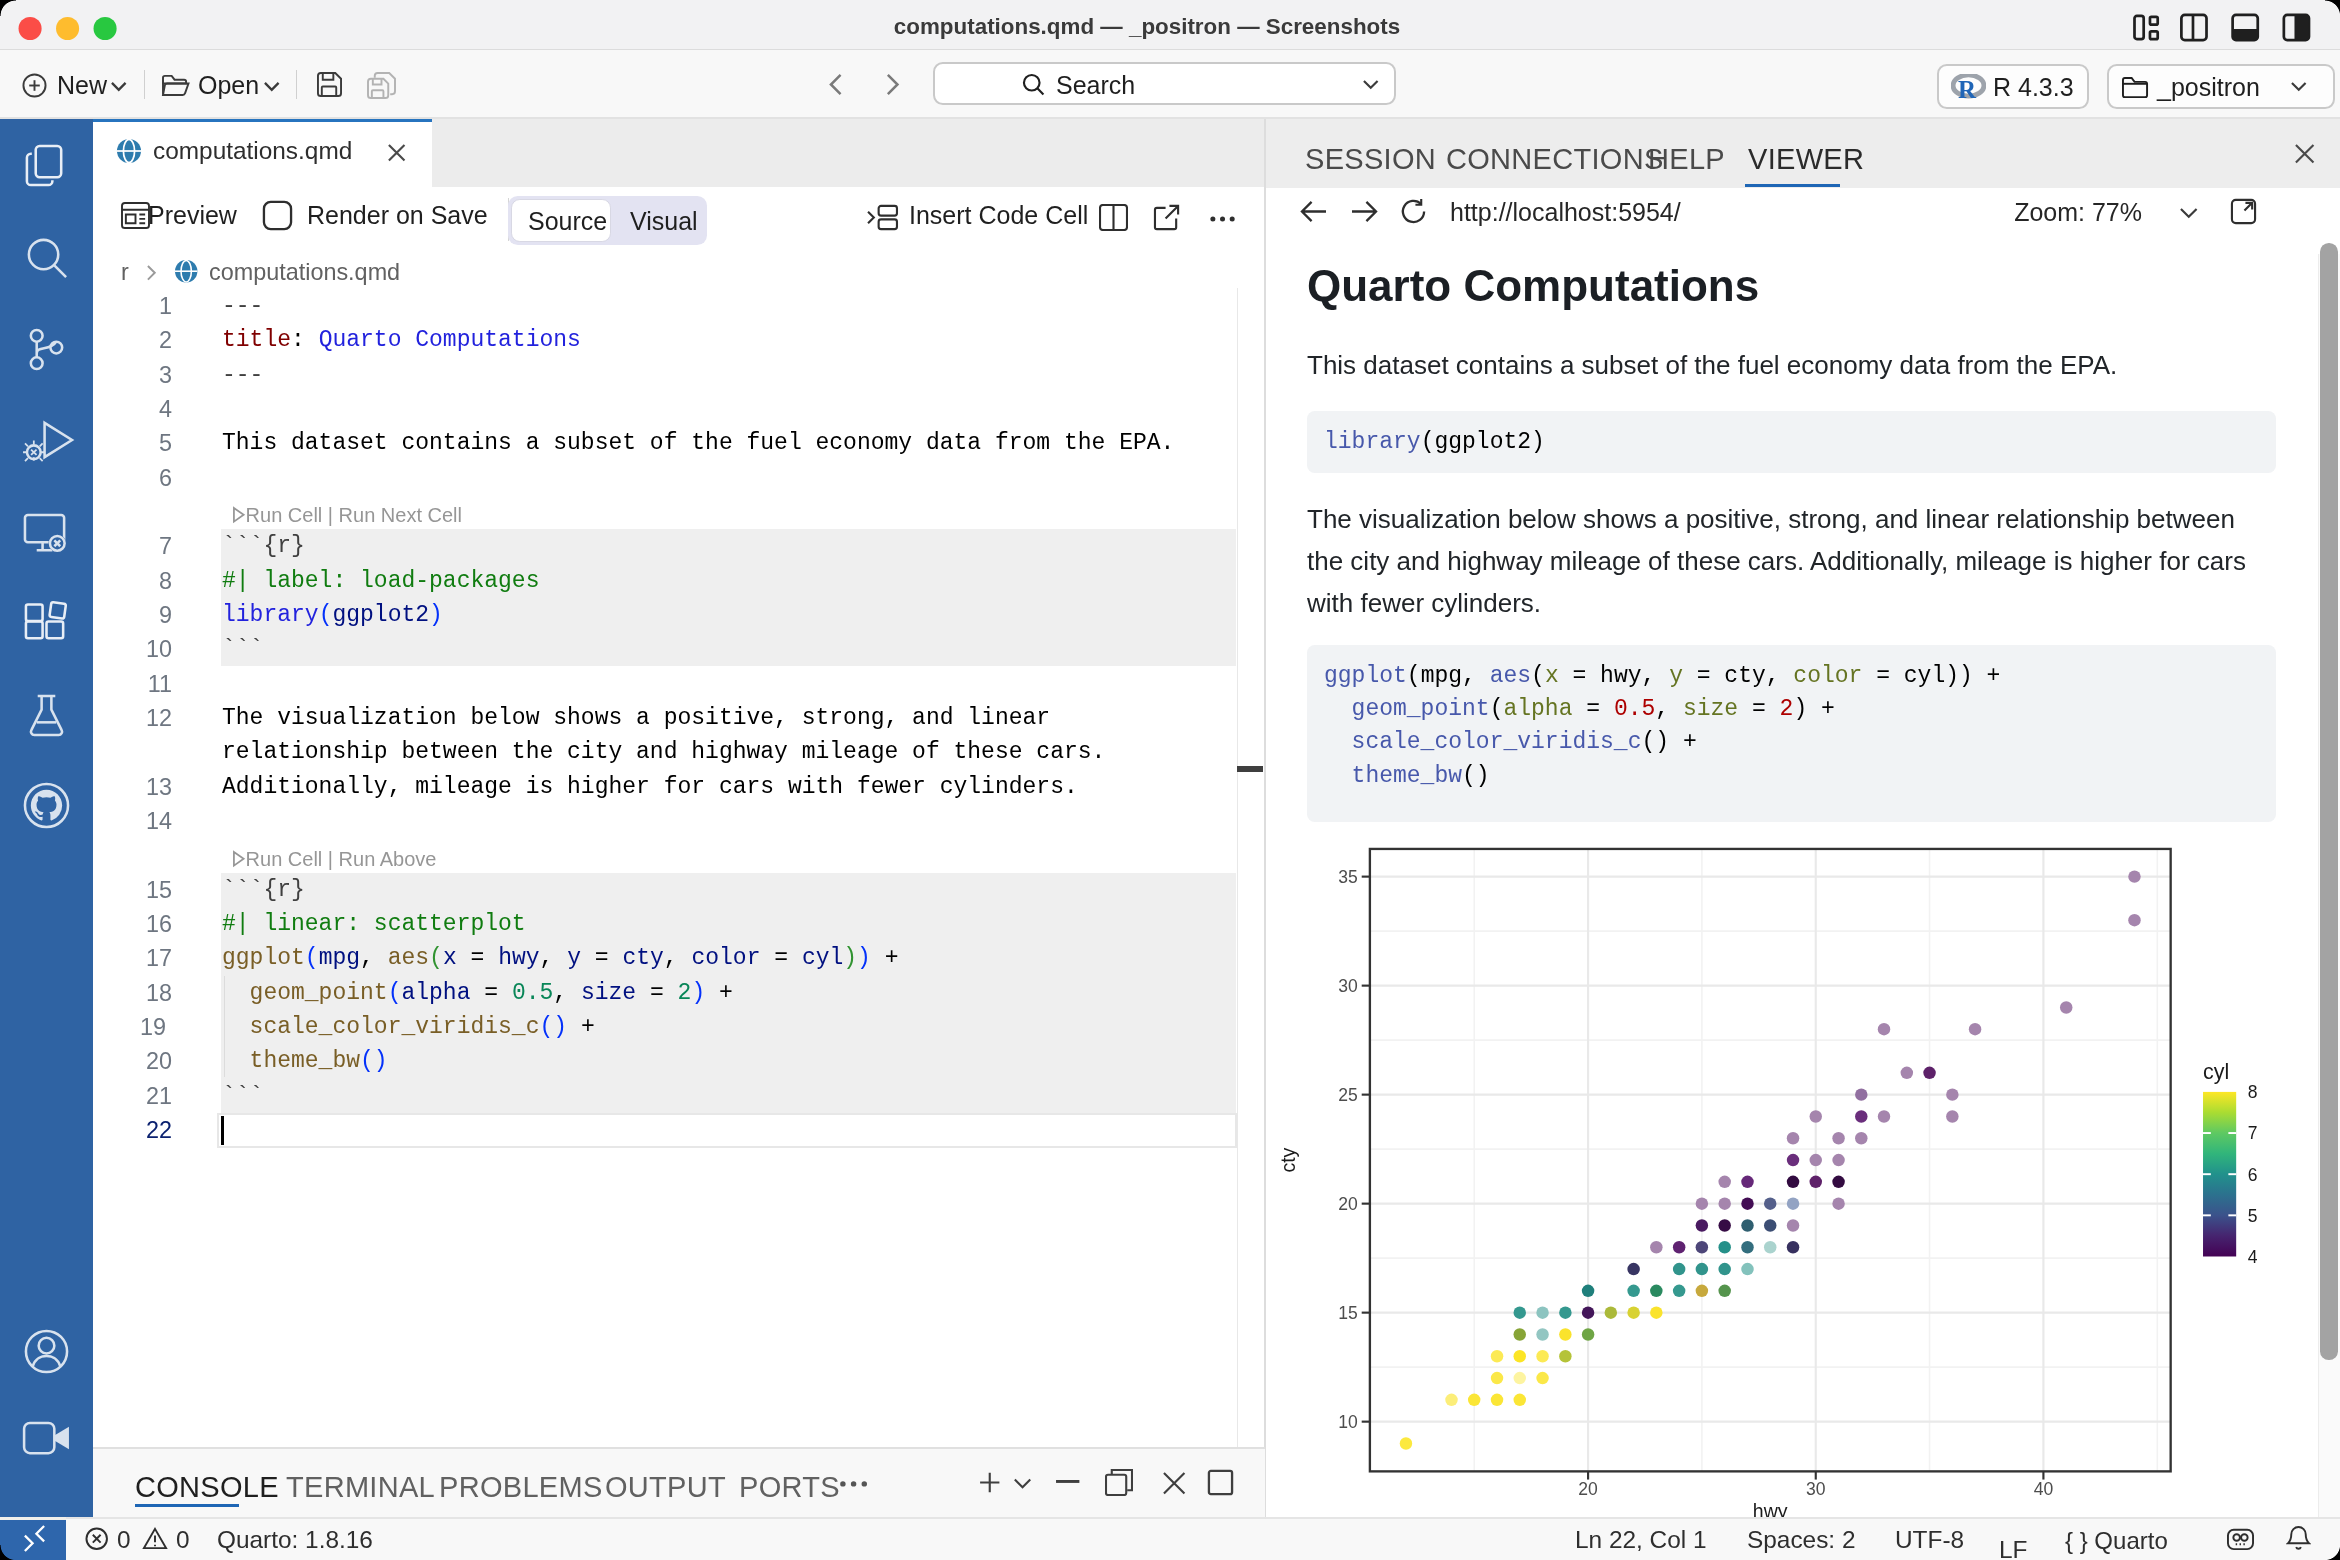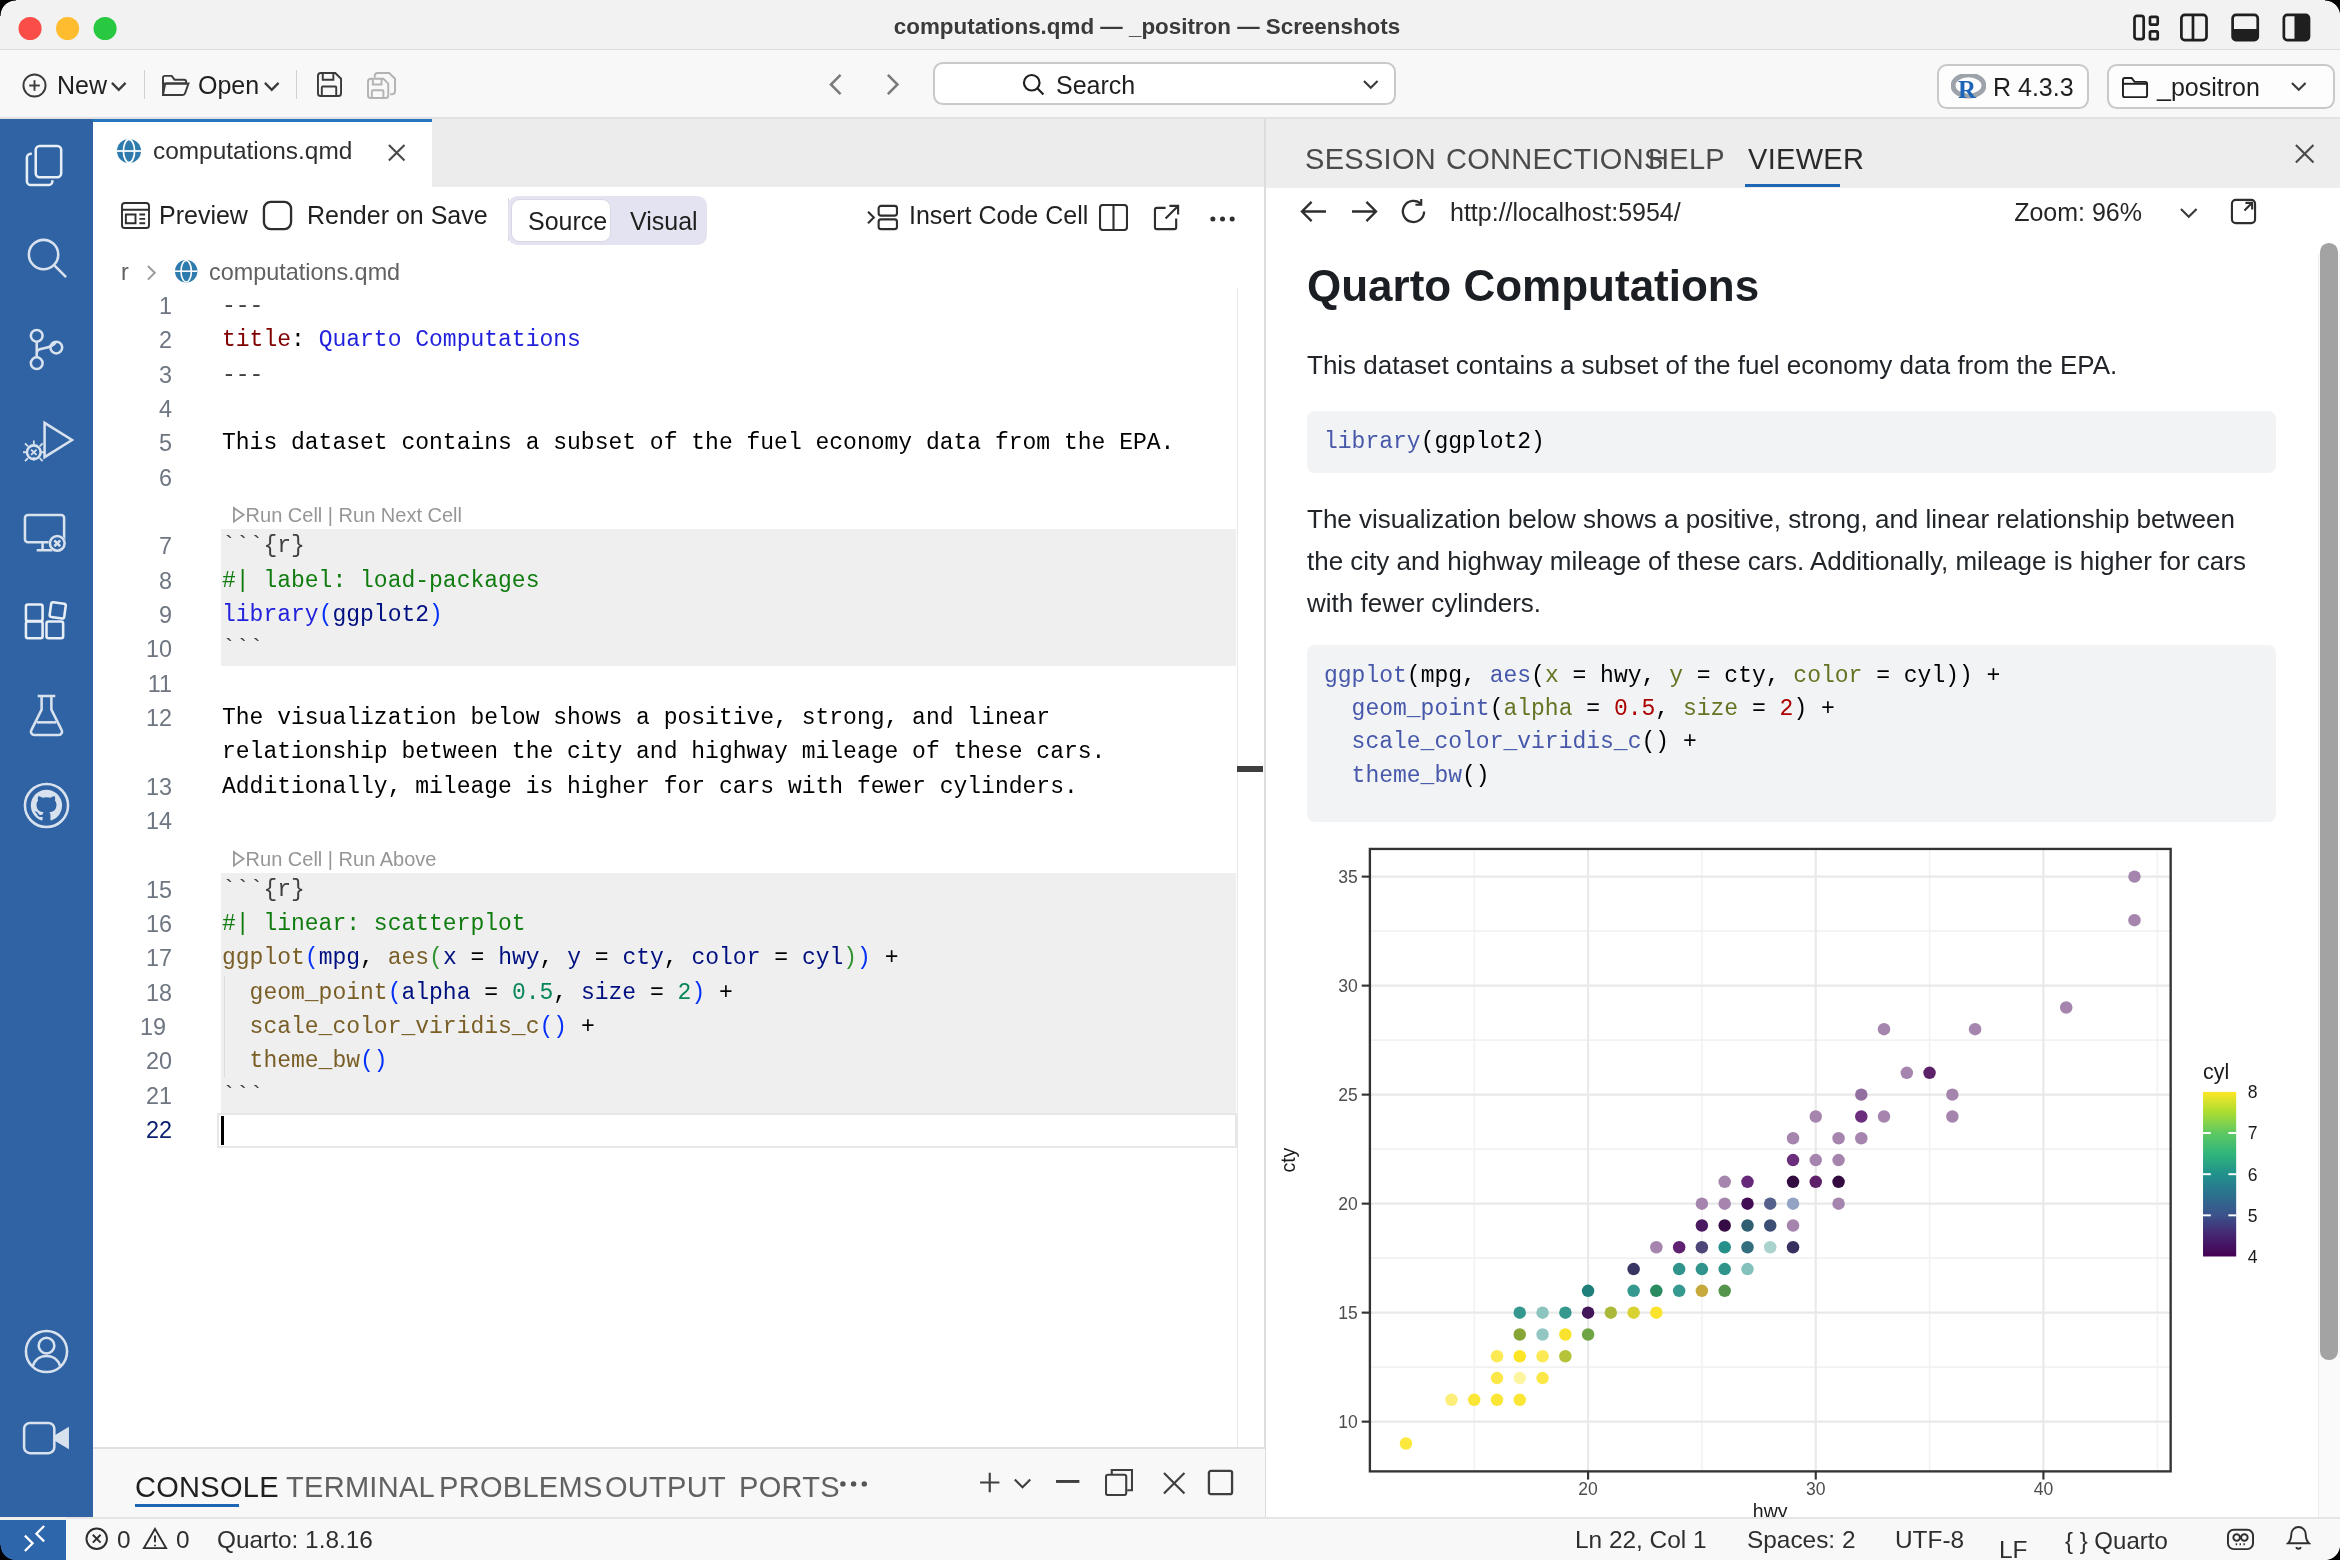--- a/index.html
+++ b/index.html
@@ -154,21 +154,21 @@
     <ellipse cx="13.5" cy="13.5" rx="5.8" ry="12" fill="none" stroke="#fff" stroke-width="1.8"></ellipse>
   </svg>
 <div class="abs" style="left:153px;top:137px;font-size:24.4px;color:#2E2E2E">computations.qmd</div>
 <svg class="abs" style="left:385px;top:141px" width="23.4" height="23.4" fill="none" stroke="#4A4A4A" stroke-width="2.2" viewBox="0 0 24 24">
     <path d="M4 4l16 16M20 4L4 20"></path>
   </svg>
 <svg class="abs" style="left:121px;top:202px" width="29" height="27" fill="none" stroke="#2E2E2E" stroke-width="2" viewBox="0 0 30 28">
     <rect x="1" y="1" width="28" height="26" rx="3"></rect>
     <path d="M1 8h28M5 13h10v9H5zM19 13h6M19 17.5h6M19 22h6"></path>
   </svg>
-<div class="abs tbtxt" style="left:159px;top:201px">Preview</div>
+<div class="abs tbtxt" style="left:148px;top:201px">Preview</div>
 <svg class="abs" style="left:262px;top:200px" width="31" height="31" fill="none" stroke="#2E2E2E" stroke-width="2.4" viewBox="0 0 32 32">
     <rect x="2" y="2" width="28" height="28" rx="7"></rect>
   </svg>
 <div class="abs tbtxt" style="left:307px;top:201px">Render on Save</div>
 <div class="abs" style="left:508px;top:198px;width:1px;height:43px;background:#D5D5D5"></div>
 <div class="abs" style="left:508px;top:196px;width:199px;height:49px;border-radius:9.8px;background:#E3E3F2"></div>
 <div class="abs" style="left:511px;top:199px;width:100px;height:43px;border-radius:8.8px;background:#fff;border:1px solid #D8D8E4"></div>
 <div class="abs tbtxt" style="left:528px;top:207px">Source</div>
 <div class="abs tbtxt" style="left:630px;top:207px">Visual</div>
 <svg class="abs" style="left:866px;top:204px" width="33" height="27" fill="none" stroke="#2E2E2E" stroke-width="2.2" viewBox="0 0 34 28">
@@ -296,21 +296,21 @@
     <path d="M28 13H3M13 3L3 13l10 10"></path>
   </svg>
 <svg class="abs" style="left:1350px;top:199px" width="29" height="25" fill="none" stroke="#2E2E2E" stroke-width="2.4" viewBox="0 0 30 26">
     <path d="M2 13h25M17 3l10 10-10 10"></path>
   </svg>
 <svg class="abs" style="left:1400px;top:198px" width="27" height="27" fill="none" stroke="#2E2E2E" stroke-width="2.4" viewBox="0 0 28 28">
     <path d="M25 14a11 11 0 11-3.2-7.8"></path>
     <path d="M22 1v6h-6" stroke-width="2.2"></path>
   </svg>
 <div class="abs" style="left:1450px;top:198px;font-size:25px;color:#262626">http://localhost:5954/</div>
-<div class="abs" style="left:1947px;top:198px;width:195px;text-align:right;font-size:25px;color:#262626">Zoom: 96%</div>
+<div class="abs" style="left:1947px;top:198px;width:195px;text-align:right;font-size:25px;color:#262626">Zoom: 77%</div>
 <svg class="abs" style="left:2178px;top:206px" width="21.5" height="13.7" fill="none" stroke="#3B3B3B" stroke-width="2.2" viewBox="0 0 22 14">
     <path d="M3 3l8 8 8-8"></path>
   </svg>
 <svg class="abs" style="left:2230px;top:198px" width="27" height="27" fill="none" stroke="#2E2E2E" stroke-width="2.2" viewBox="0 0 28 28">
     <rect x="2" y="2" width="24" height="24" rx="4"></rect>
     <path d="M15 13l8-8M16 5h7v7"></path>
   </svg>
 <div class="abs" style="left:1307px;top:261px;font-size:44px;font-weight:700;color:#1B1F24">Quarto Computations</div>
 <div class="vp" style="left:1307px;top:350px">This dataset contains a subset of the fuel economy data from the EPA.</div>
 <div class="abs" style="left:1307px;top:411px;width:969px;height:62px;background:#F1F3F5;border-radius:7.8px"></div>

